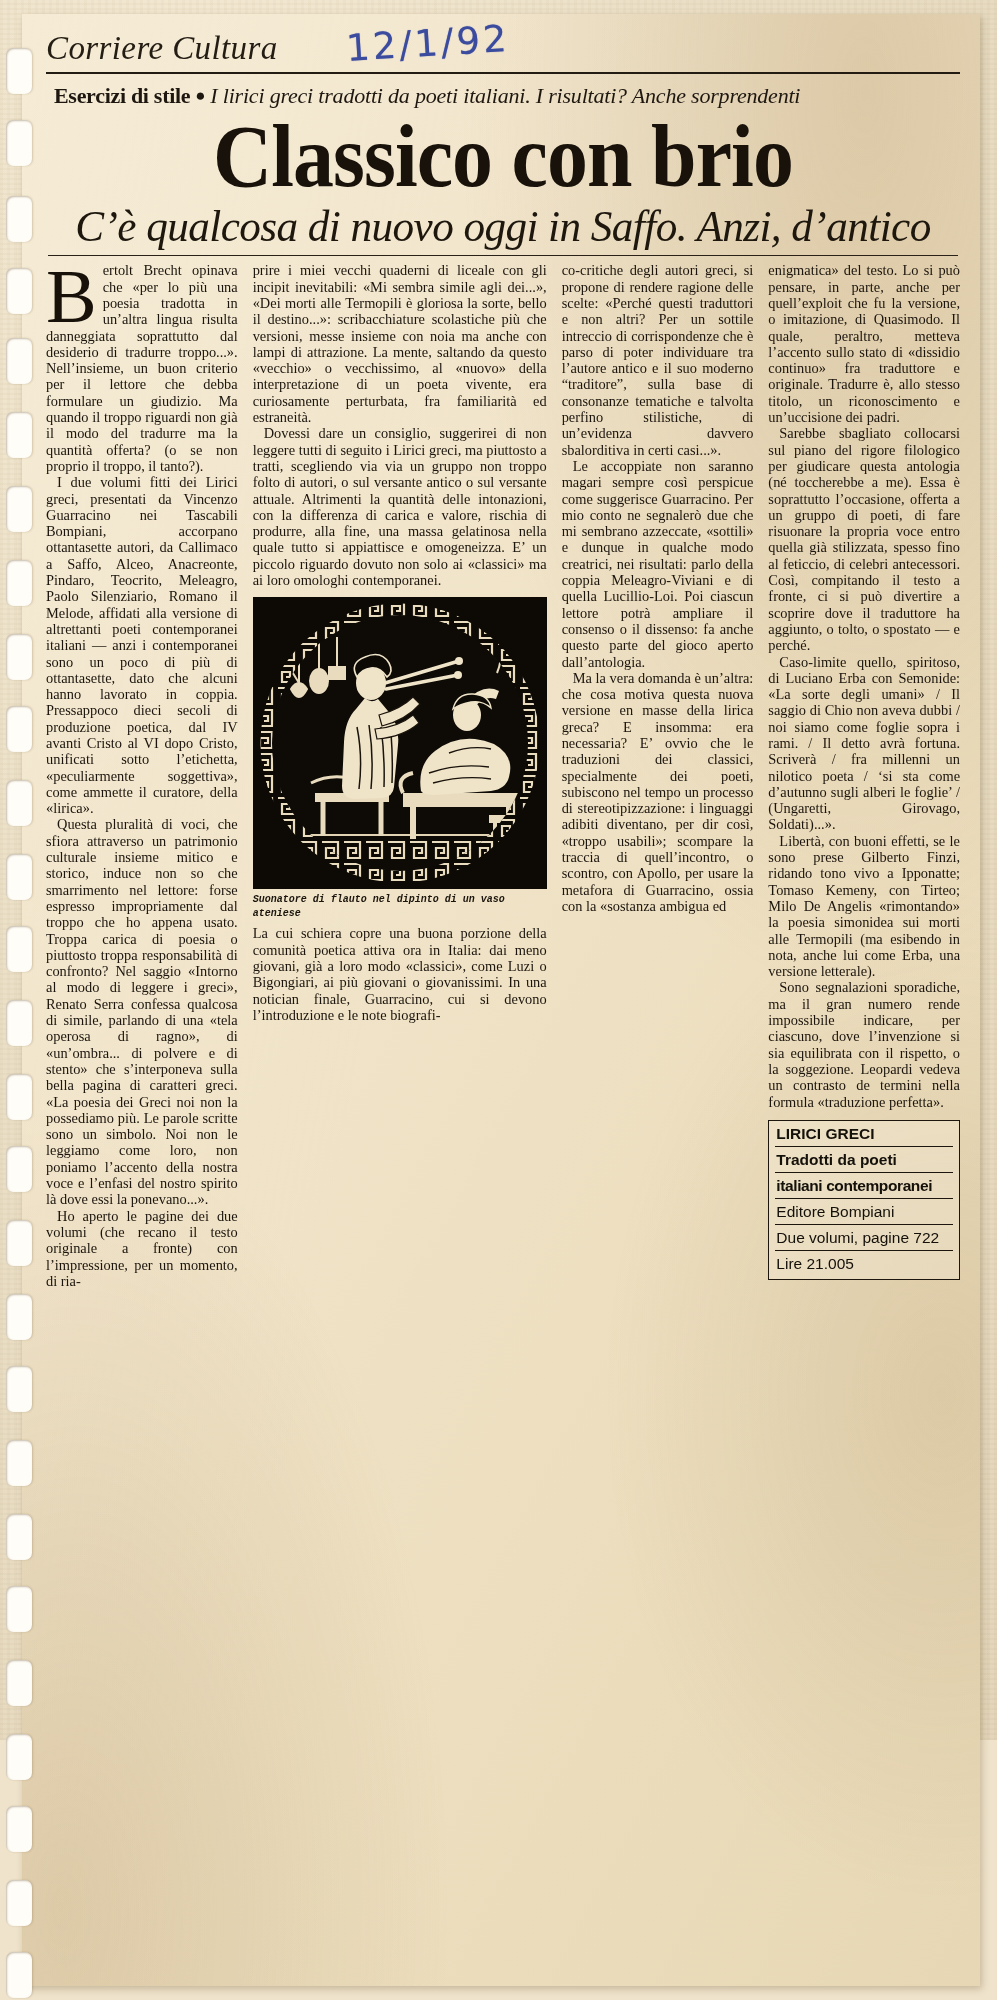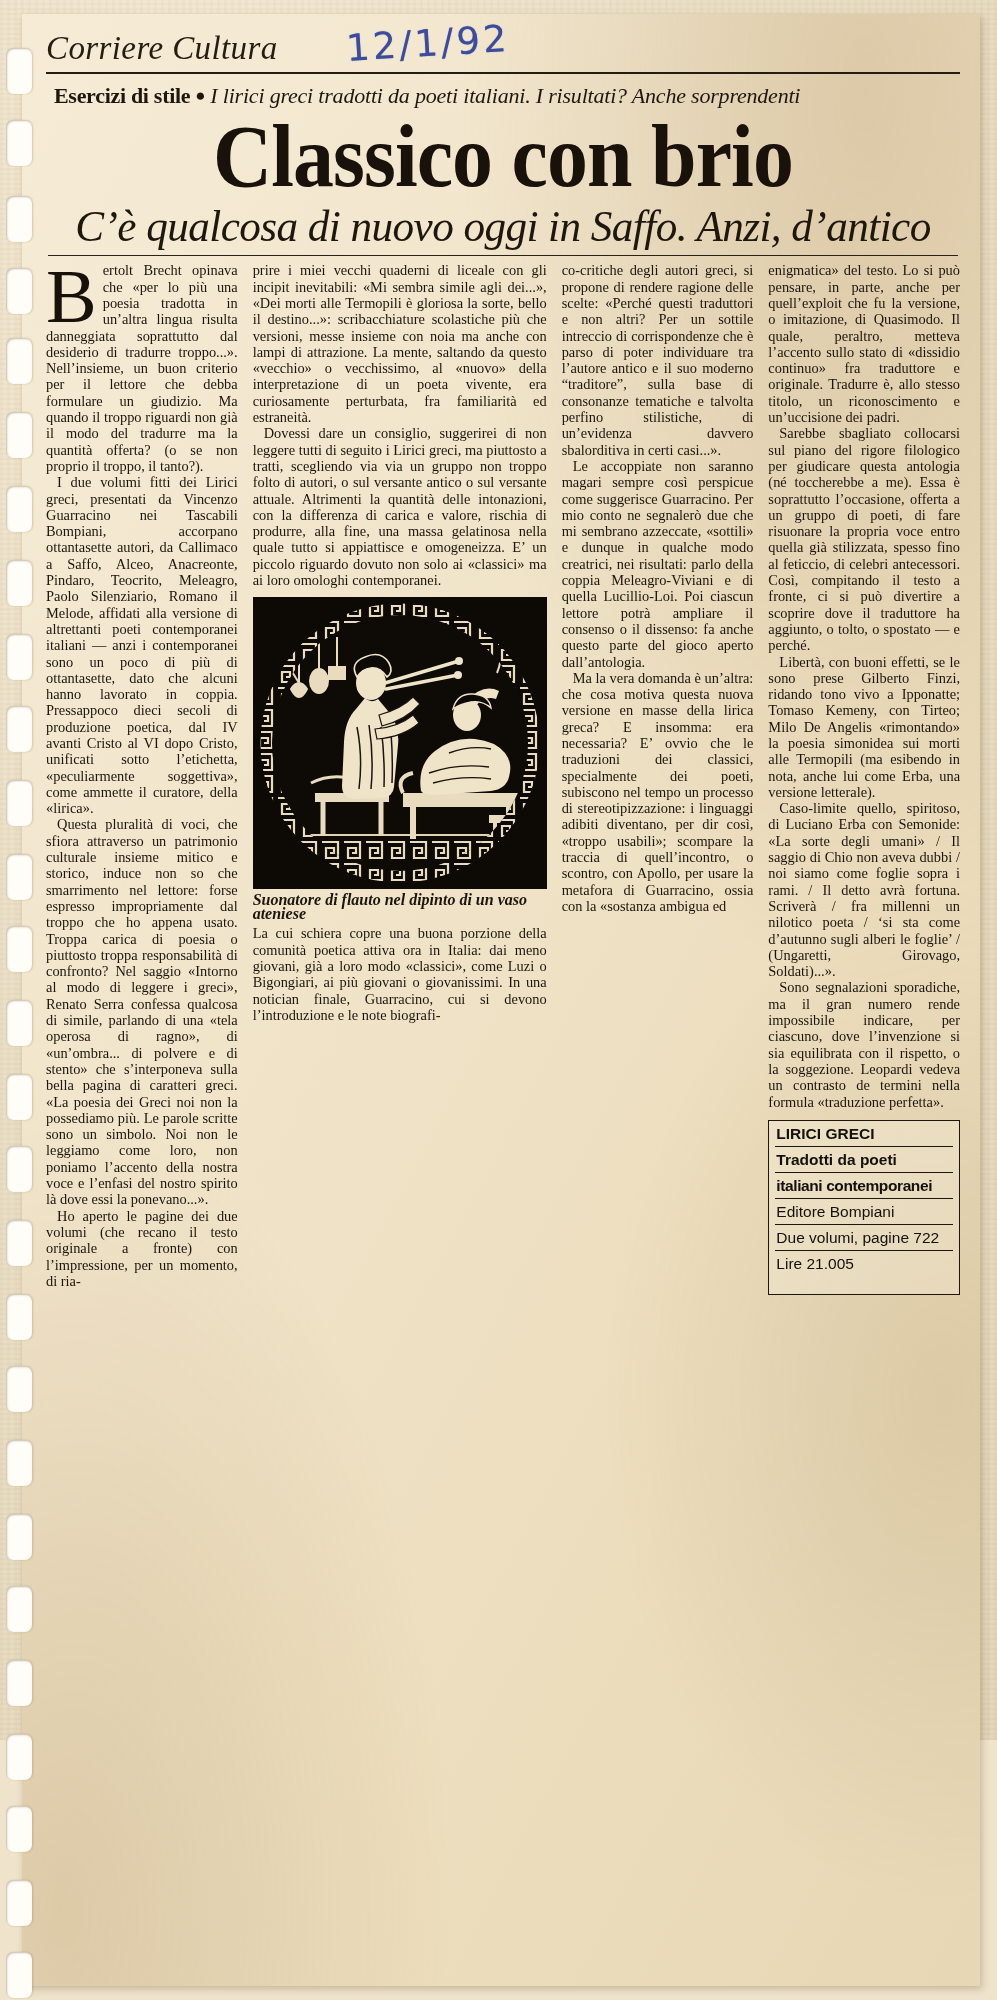--- a/index.html
+++ b/index.html
@@ -121,27 +121,27 @@
     font-weight:normal;color:#17110a;
     padding:2px 6px 0 0;margin-top:2px;
   }
 
   
   .figure{margin:9px 0 4px 0;width:294px;}
   .vase-box{
     width:294px;height:292px;background:#100d08;position:relative;overflow:hidden;
   }
   .figcap{
-    font-size:16px;font-style:italic;font-weight:bold;
-    color:#1b150d;margin-top:4px;line-height:14px;
+    font-size:10px;font-style:italic;font-weight:bold;
+    color:#1b150d;margin-top:4px;line-height:14px;font-family:Liberation Mono, monospace;
   }
 
   
   .bookbox{
-    margin-top:10px;border:1.6px solid #1c160e;padding:0 6px 18px 6px;
+    margin-top:10px;border:1.6px solid #1c160e;padding:0 6px 3px 6px;
     background:rgba(255,252,240,.25);
   }
   .bookbox div{
     font-family:"Liberation Sans", sans-serif;
     font-size:15.5px;line-height:21px;color:#14100a;
     border-bottom:1.3px solid #1c160e;padding:2px 0 2px 1px;
     white-space:nowrap;overflow:hidden;
   }
   .bookbox div:last-child{border-bottom:none;}
   .bookbox div.bold{font-weight:bold;}
@@ -325,22 +325,22 @@
 
         <div class="col">
           <p class="noind">co-critiche degli autori greci, si propone di rendere ragione delle scelte: «Perché questi traduttori e non altri? Per un sottile intreccio di corrispondenze che è parso di poter individuare tra l’autore antico e il suo moderno “traditore”, sulla base di consonanze tematiche e talvolta perfino stilistiche, di un’evidenza davvero sbalorditiva in certi casi...».</p>
           <p>Le accoppiate non saranno magari sempre così perspicue come suggerisce Guarracino. Per mio conto ne segnalerò due che mi sembrano azzeccate, «sottili» e dunque in qualche modo creatrici, nei risultati: parlo della coppia Meleagro-Viviani e di quella Lucillio-Loi. Poi ciascun lettore potrà ampliare il consenso o il dissenso: fa anche questo parte del gioco aperto dall’antologia.</p>
           <p>Ma la vera domanda è un’altra: che cosa motiva questa nuova versione en masse della lirica greca? E insomma: era necessaria? E’ ovvio che le traduzioni dei classici, specialmente dei poeti, subiscono nel tempo un processo di stereotipizzazione: i linguaggi adibiti diventano, per dir così, «troppo usabili»; scompare la traccia di quell’incontro, o scontro, con Apollo, per usare la metafora di Guarracino, ossia con la «sostanza ambigua ed</p>
         </div>
 
         <div class="col">
           <p class="noind">enigmatica» del testo. Lo si può pensare, in parte, anche per quell’exploit che fu la versione, o imitazione, di Quasimodo. Il quale, peraltro, metteva l’accento sullo stato di «dissidio continuo» fra traduttore e originale. Tradurre è, allo stesso titolo, un riconoscimento e un’uccisione dei padri.</p>
           <p>Sarebbe sbagliato collocarsi sul piano del rigore filologico per giudicare questa antologia (né toccherebbe a me). Essa è soprattutto l’occasione, offerta a un gruppo di poeti, di fare risuonare la propria voce entro quella già stilizzata, spesso fino al feticcio, di celebri antecessori. Così, compitando il testo a fronte, ci si può divertire a scoprire dove il traduttore ha aggiunto, o tolto, o spostato — e perché.</p>
+          <p>Caso-limite quello, spiritoso, di Luciano Erba con Semonide: «La sorte degli umani» / Il saggio di Chio non aveva dubbi / noi siamo come foglie sopra i rami. / Il detto avrà fortuna. Scriverà / fra millenni un nilotico poeta / ‘si sta come d’autunno sugli alberi le foglie’ / (Ungaretti, Girovago, Soldati)...».</p>
           <p>Libertà, con buoni effetti, se le sono prese Gilberto Finzi, ridando tono vivo a Ipponatte; Tomaso Kemeny, con Tirteo; Milo De Angelis «rimontando» la poesia simonidea sui morti alle Termopili (ma esibendo in nota, anche lui come Erba, una versione letterale).</p>
-          <p>Caso-limite quello, spiritoso, di Luciano Erba con Semonide: «La sorte degli umani» / Il saggio di Chio non aveva dubbi / noi siamo come foglie sopra i rami. / Il detto avrà fortuna. Scriverà / fra millenni un nilotico poeta / ‘si sta come d’autunno sugli alberi le foglie’ / (Ungaretti, Girovago, Soldati)...».</p>
           <p>Sono segnalazioni sporadiche, ma il gran numero rende impossibile indicare, per ciascuno, dove l’invenzione si sia equilibrata con il rispetto, o la soggezione. Leopardi vedeva un contrasto de termini nella formula «traduzione perfetta».</p>
 
           <div class="bookbox">
             <div class="bold">LIRICI GRECI</div>
             <div class="bold">Tradotti da poeti</div>
             <div class="bold tight">italiani contemporanei</div>
             <div>Editore Bompiani</div>
             <div>Due volumi, pagine 722</div>
             <div>Lire 21.005</div>
           </div>

